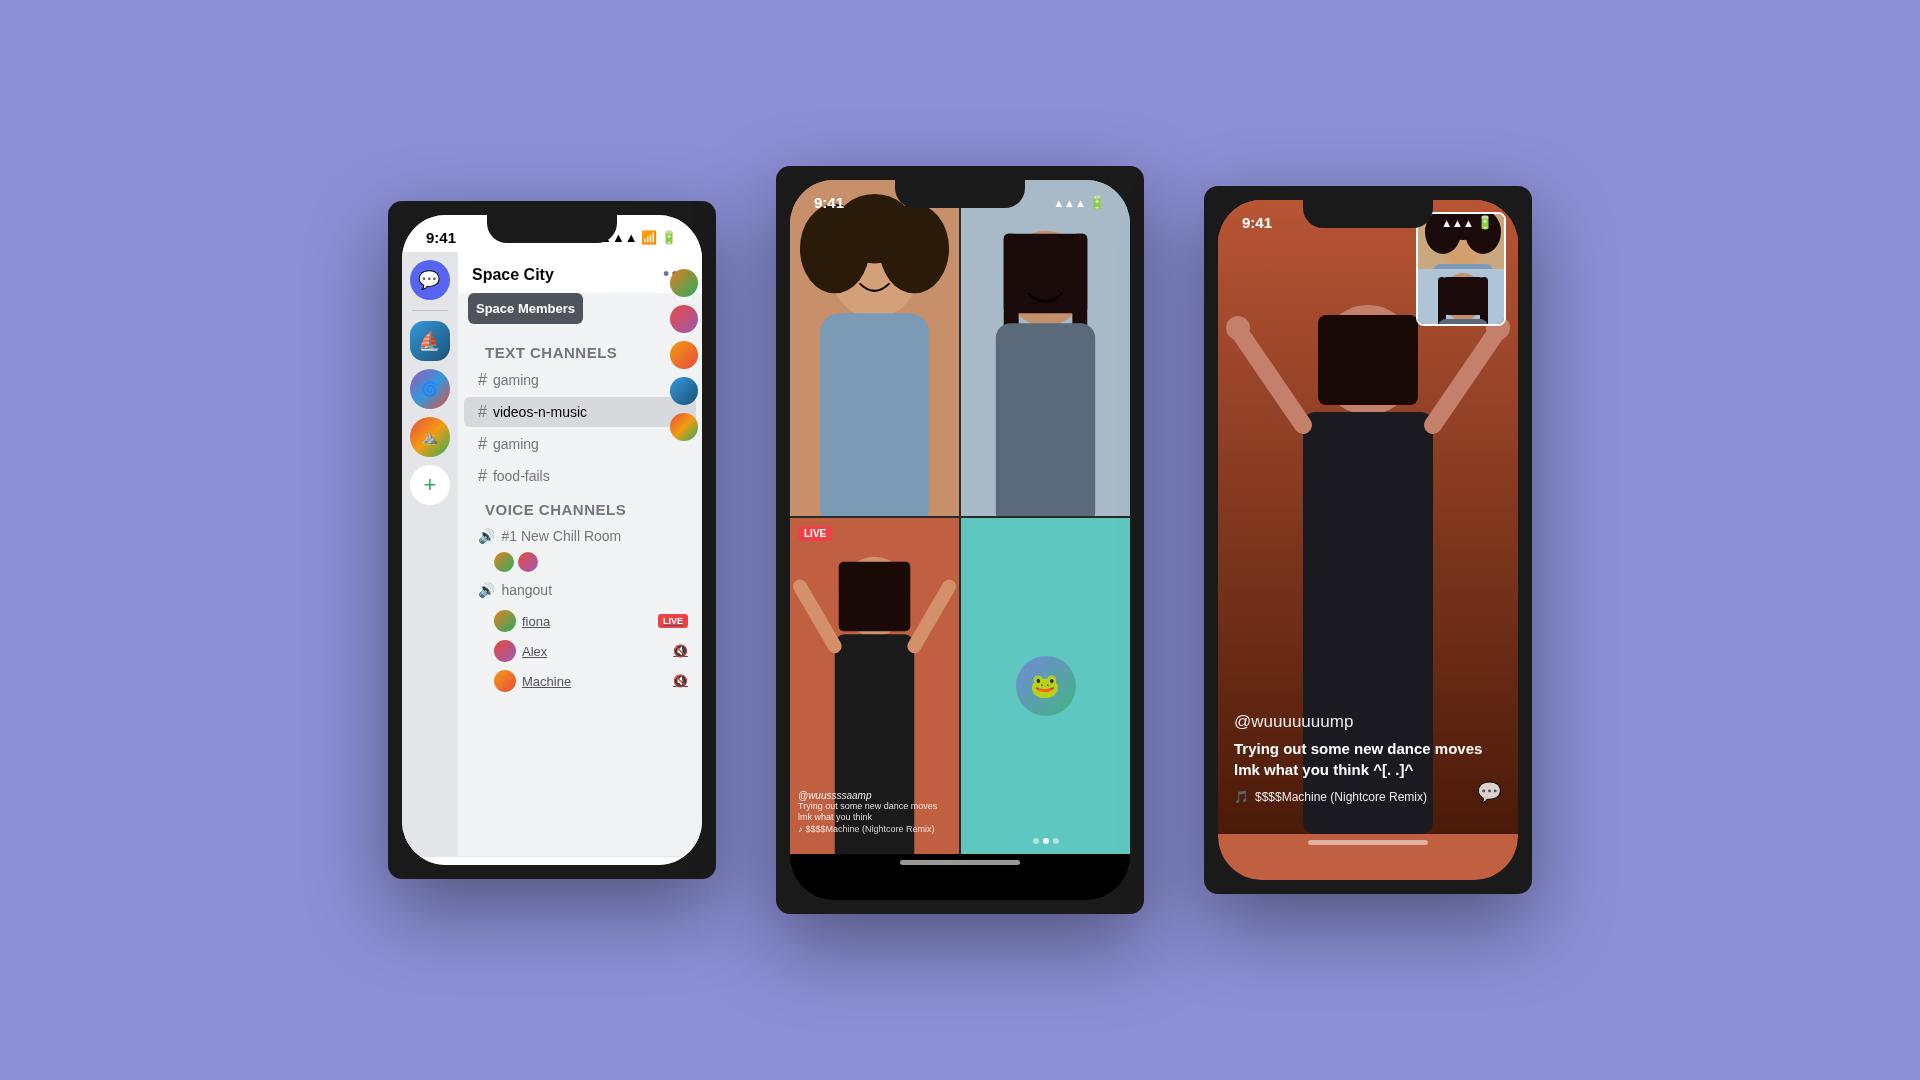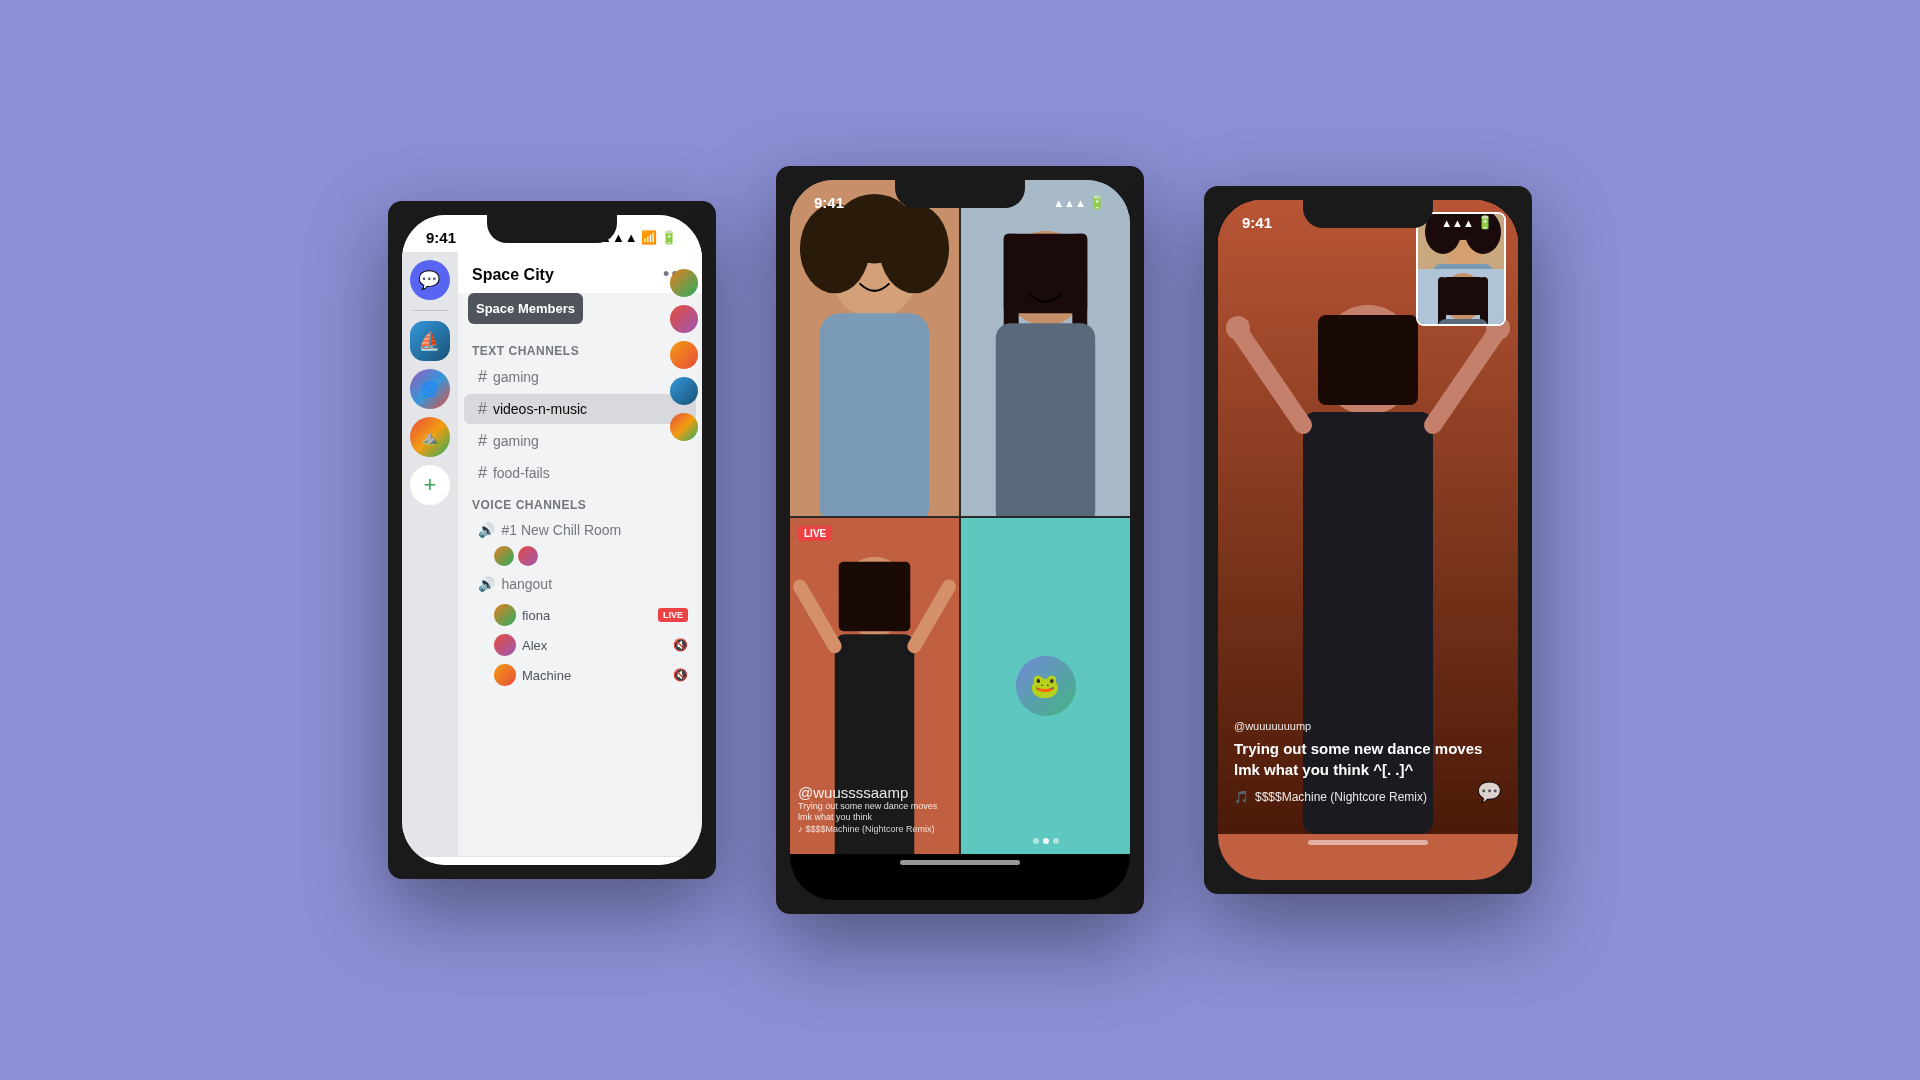--- a/index.html
+++ b/index.html
@@ -207,25 +207,25 @@
       border-radius: 6px;
       padding: 8px;
       font-size: 13px;
       font-weight: 600;
       text-align: center;
       cursor: pointer;
       display: block;
     }
 
     .section-label {
-      font-size: 12px;
+      font-size: 15px;
       font-weight: 700;
       color: #72767d;
       text-transform: uppercase;
-      padding: 8px 14px 4px;
+      padding: 8px 27px 4px;
       letter-spacing: 0.5px;
     }
 
     .channel-item {
       display: flex;
       align-items: center;
       gap: 6px;
       padding: 6px 14px;
       border-radius: 6px;
       margin: 0 6px 2px;
@@ -251,20 +251,21 @@
     }
 
     .voice-user {
       display: flex;
       align-items: center;
       padding: 4px 14px 4px 36px;
       gap: 6px;
       font-size: 13px;
       color: #4f545c;
       cursor: pointer;
+      text-decoration: underline;
     }
 
     .voice-user-avatar {
       width: 22px;
       height: 22px;
       border-radius: 50%;
       background: #ccc;
       flex-shrink: 0;
     }
 
@@ -363,21 +364,22 @@
 
     .video-bottom-text {
       position: absolute;
       bottom: 20px;
       left: 8px;
       right: 8px;
     }
 
     .video-username {
       color: rgba(255,255,255,0.9);
-      font-size: 15px;
+      font-size: 10px;
+      font-style: italic;
     }
 
     .video-caption {
       color: rgba(255,255,255,0.85);
       font-size: 9px;
       line-height: 1.3;
     }
 
     .video-music {
       color: rgba(255,255,255,0.8);
@@ -435,21 +437,21 @@
 
     .live-content-text {
       position: absolute;
       bottom: 30px;
       left: 16px;
       right: 16px;
     }
 
     .live-username {
       color: rgba(255,255,255,0.9);
-      font-size: 11px;
+      font-size: 17px;
       margin-bottom: 6px;
     }
 
     .live-caption {
       color: white;
       font-size: 15px;
       font-weight: 600;
       line-height: 1.4;
       margin-bottom: 10px;
     }

